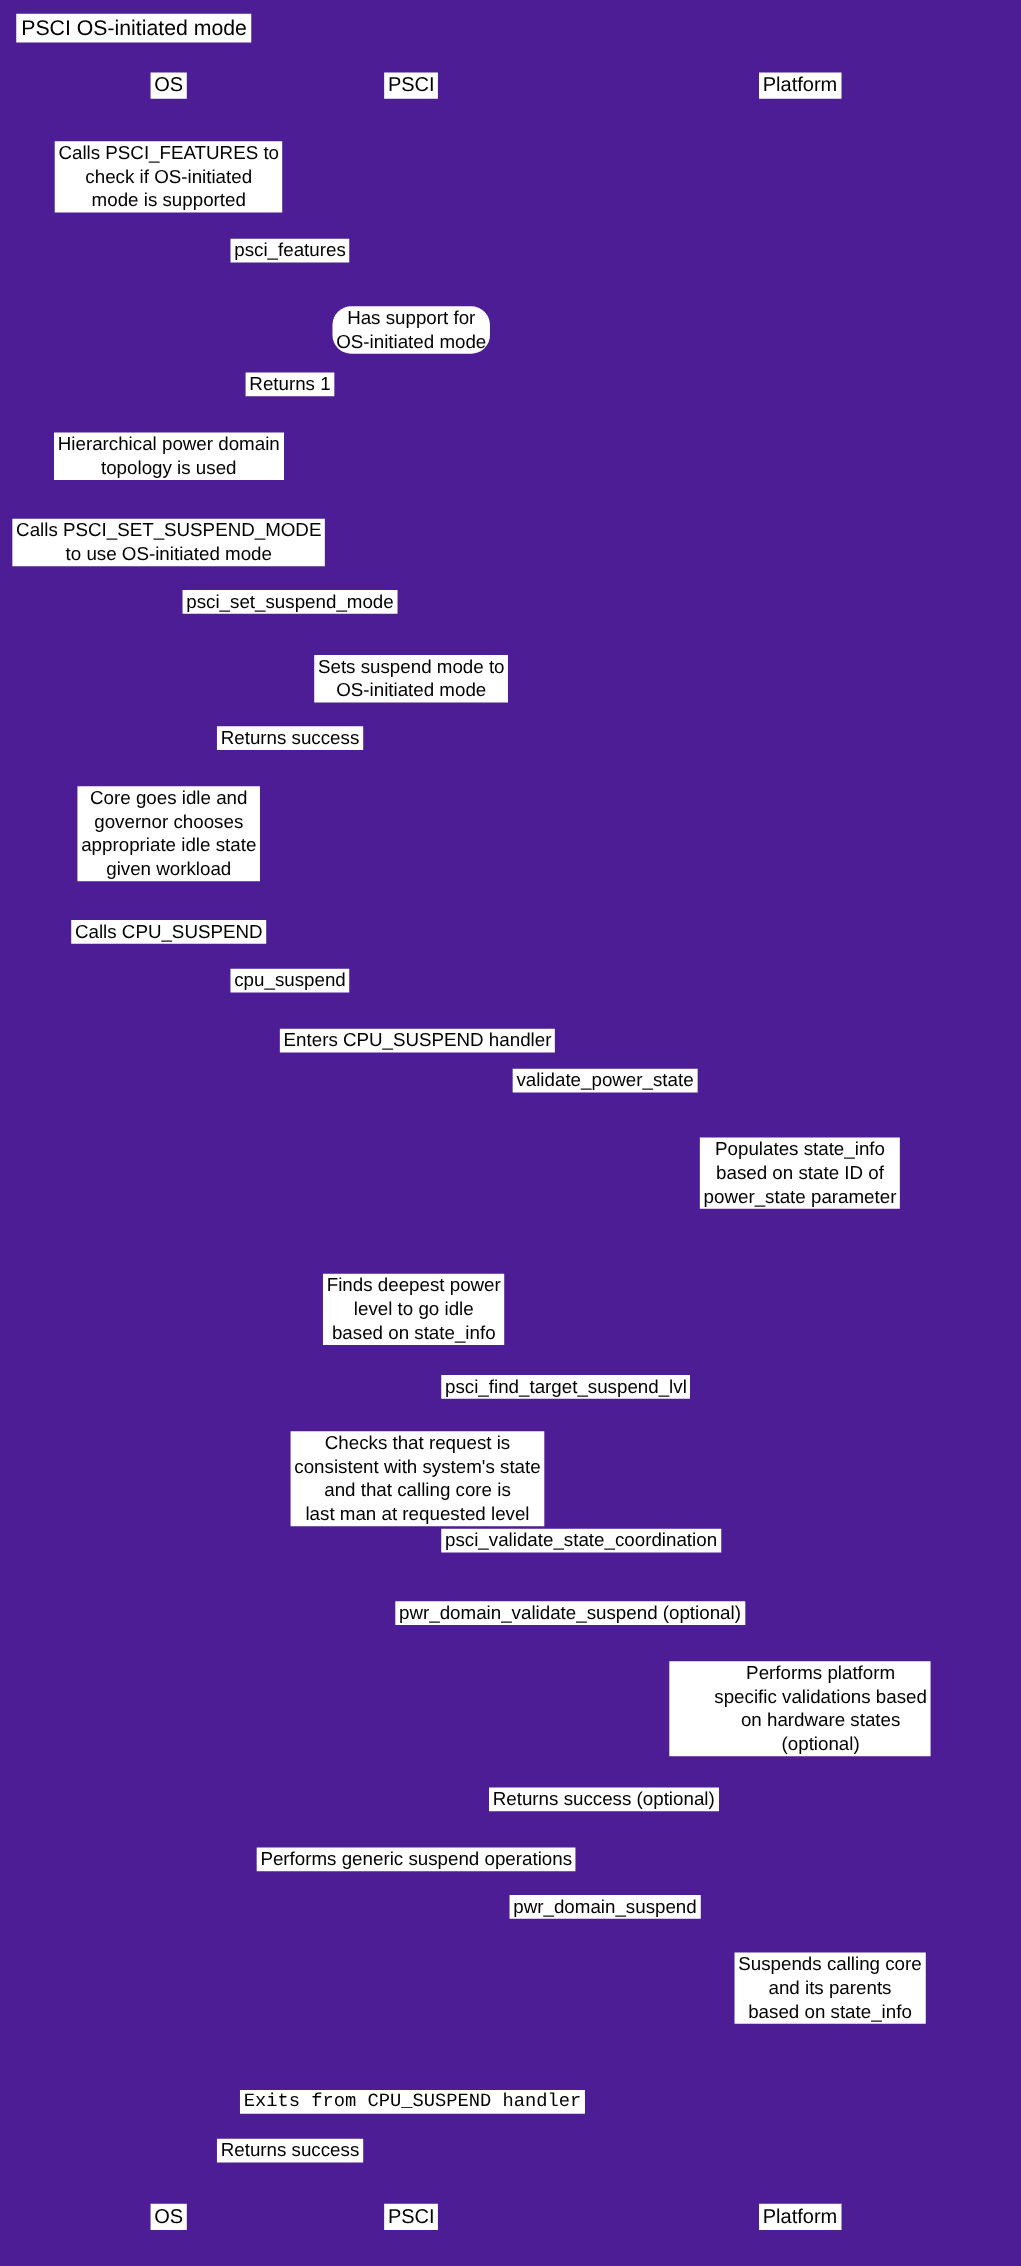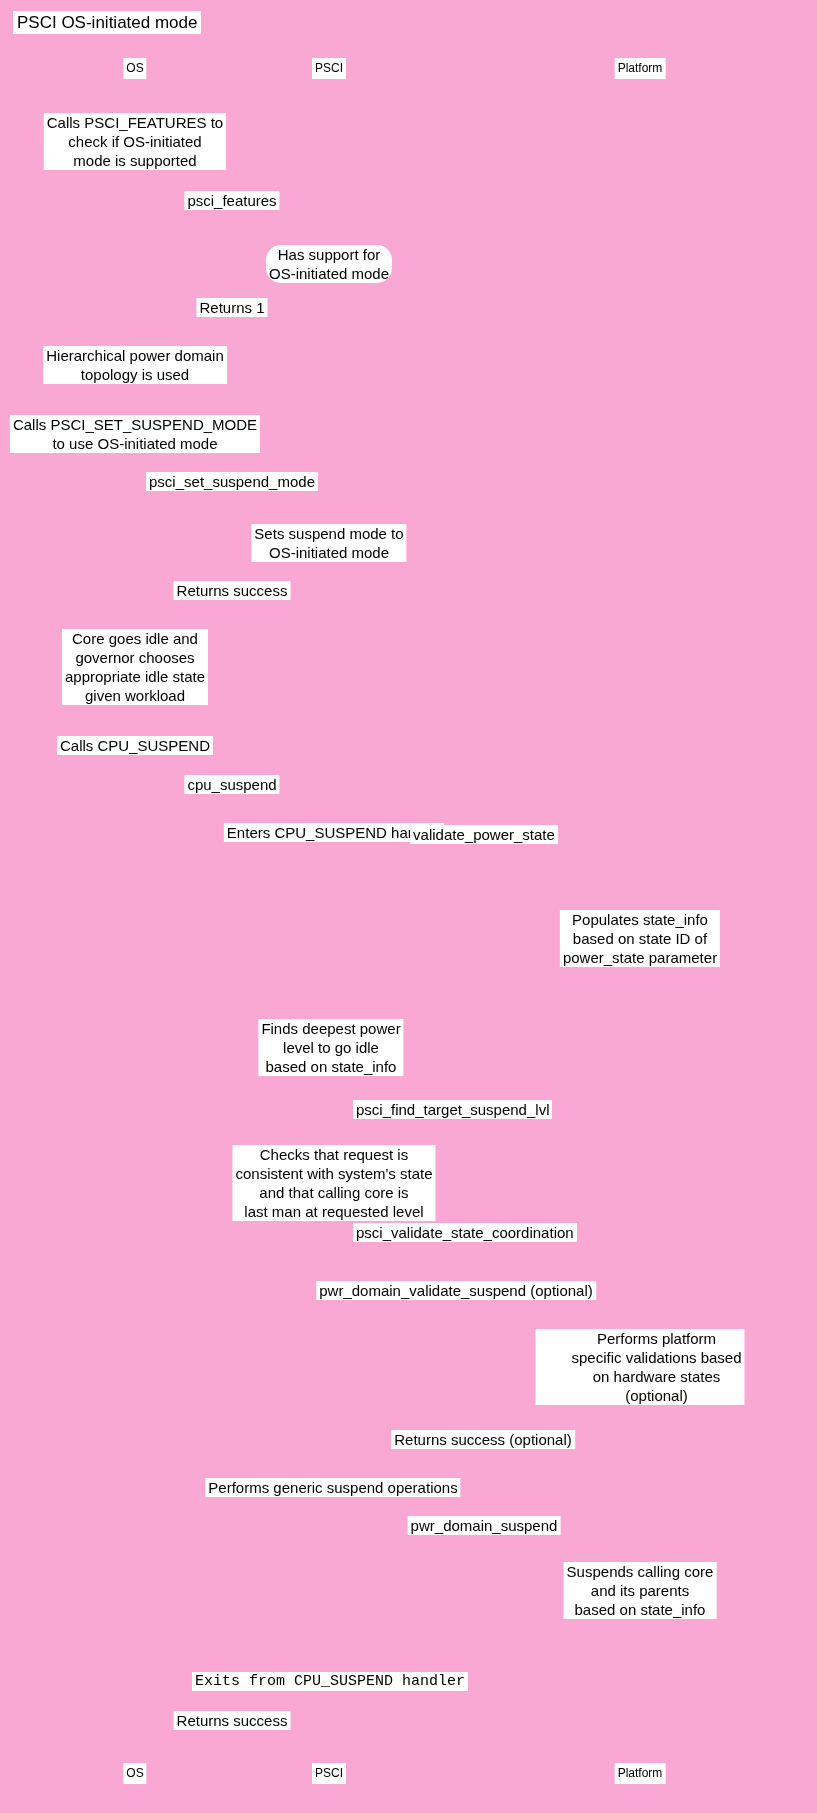--- a/index.html
+++ b/index.html
@@ -1,35 +1,35 @@
 <!DOCTYPE html>
 <html><head>
 <meta charset="utf-8">
 <style>
   html,body{margin:0;padding:0;background:#000;}
   #canvas{
     position:relative;
     width:817px;height:1813px;
-    background:#f9a8d4;
+    background:#4c1d95;
     overflow:hidden;
     font-family:"Liberation Sans",sans-serif;
   }
   .box{
     position:absolute;
     background:#fff;
     color:#000;
     font:15px/19px "Liberation Sans",sans-serif;
     text-align:center;
     white-space:pre;
     padding:0 3px;
     box-sizing:border-box;
   }
   .box.c{transform:translateX(-50%);}
   .actor{
-    font-size:12px;
+    font-size:16px;
     line-height:19px;
     padding:1px 3px;
   }
   .title{
     left:13px;top:11px;
     font-size:17px;
     line-height:23px;
     padding:0 4px;
     text-align:left;
   }
@@ -60,42 +60,42 @@
       <div class="box note c" style="top: 524px; left: 329px;">Sets suspend mode to
 OS-initiated mode</div>
       <div class="box message c" style="top: 581px; left: 232px;">Returns success</div>
       <div class="box note c" style="top: 629px; left: 135px;">Core goes idle and
 governor chooses
 appropriate idle state
 given workload</div>
       <div class="box note c" style="top: 736px; left: 135px;">Calls CPU_SUSPEND</div>
       <div class="box message c" style="top: 775px; left: 232px;">cpu_suspend</div>
       <div class="box note c" style="top: 823px; left: 334px;">Enters CPU_SUSPEND handler</div>
-      <div class="box message c" style="top: 825px; left: 484px; text-align: center;">validate_power_state</div>
+      <div class="box message c" style="top: 855px; left: 484px; text-align: center;">validate_power_state</div>
       <div class="box note c" style="top: 910px; left: 640px;">Populates state_info
 based on state ID of
 power_state parameter</div>
       <div class="box note c" style="top: 1019px; left: 331px;">Finds deepest power
 level to go idle
 based on state_info</div>
       <div class="box message" style="top: 1100px; left: 353px;">psci_find_target_suspend_lvl</div>
       <div class="box note c" style="top: 1145px; left: 334px;">Checks that request is
 consistent with system's state
 and that calling core is
 last man at requested level</div>
       <div class="box message" style="top: 1223px; left: 353px;">psci_validate_state_coordination</div>
       <div class="box message c" style="top: 1281px; left: 456px;">pwr_domain_validate_suspend (optional)</div>
       <div class="box note c" style="top: 1329px; left: 640px; padding-left: 36px;">Performs platform
 specific validations based
 on hardware states
 (optional)</div>
       <div class="box message c" style="top: 1430px; left: 483px;">Returns success (optional)</div>
       <div class="box note c" style="top: 1478px; left: 333px;">Performs generic suspend operations</div>
       <div class="box message c" style="top: 1516px; left: 484px;">pwr_domain_suspend</div>
-      <div class="box note c" style="top: 1562px; left: 640px;">Suspends calling core
+      <div class="box note c" style="top: 1562px; left: 664px;">Suspends calling core
 and its parents
 based on state_info</div>
       <div class="box note c" style="top: 1672px; left: 330px; font-family: Liberation Mono, monospace;">Exits from CPU_SUSPEND handler</div>
       <div class="box message c" style="top: 1711px; left: 232px;">Returns success</div>
     </div>
   <div id="actors-bottom">
       <div class="box actor c" style="top: 1763px; left: 135px;">OS</div>
       <div class="box actor c" style="top: 1763px; left: 329px;">PSCI</div>
       <div class="box actor c" style="top: 1763px; left: 640px;">Platform</div>
     </div>

